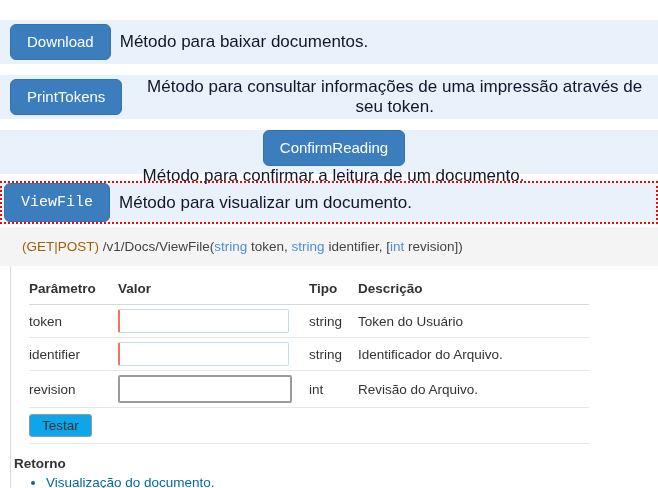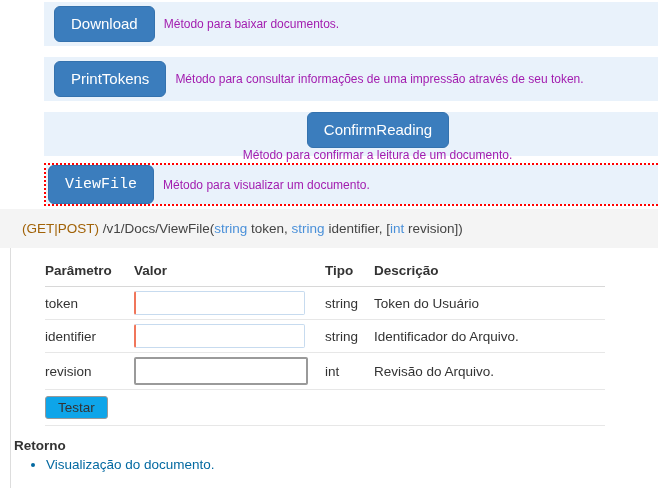--- a/index.html
+++ b/index.html
@@ -1,51 +1,51 @@
 <!DOCTYPE html>
 <html><head>
 <meta charset="utf-8">
 <style>
   html,body{margin:0;padding:0;}
   body{
     width:658px;height:488px;background:#ffffff;color:#333;
     font-family:"Liberation Sans","DejaVu Sans",sans-serif;
     overflow:hidden;position:relative;
   }
-  .api-list{padding-top:2px;margin-left:44px;}
+  .api-list{padding-top:20px;}
   .method-row{
     background:#e9f2fb;height:44px;display:flex;align-items:center;
     margin-bottom:11px;width:658px;box-sizing:border-box;
   }
   .method-row.last{margin-bottom:7px;flex-direction:column;}
   .method-btn{
     background:#3b7dbd;color:#ffffff;border:1px solid #3472ae;border-radius:6px;
     font-size:15px;font-family:inherit;padding:0 16px;height:36px;line-height:34px;
     margin-left:10px;cursor:pointer;white-space:nowrap;
   }
-  .method-desc{margin-left:9px;font-size:12px;color:#a21caf;text-align:center;}
+  .method-desc{margin-left:9px;font-size:17px;color:#0f172a;text-align:center;}
   .viewfile-wrap{
     border:2px dotted #ff0000;box-sizing:border-box;width:658px;margin-bottom:0;
   }
   .viewfile-wrap .method-row{height:39px;margin-bottom:0;width:654px;}
   .viewfile-wrap .method-btn{height:39px;line-height:31px;margin-left:2px;font-family:Liberation Mono, monospace;}
   .signature-bar{
     margin-top:3px;background:#f4f4f4;padding:12px 10px 12px 22px;
     font-size:13.5px;color:#444;
   }
   .sig-bold{font-weight:normal;color:#a16207;}
   .sig-kw{color:#4a90d9;}
   .detail-panel{
     margin-left:10px;width:648px;box-sizing:border-box;
     border-left:1px solid #ddd;border-bottom:1px solid #ddd;
     border-bottom-left-radius:3px;
     padding:8px 0 22px 0;min-height:180px;
   }
   table.params{
-    border-collapse:collapse;margin-left:34px;width:560px;
+    border-collapse:collapse;margin-left:18px;width:560px;
     font-size:13.5px;color:#333;
   }
   table.params th{
     text-align:left;font-weight:bold;padding:7px 4px 8px 0;
     border-bottom:1px solid #d8d8d8;color:#333;
   }
   table.params td{
     padding:4px 4px 4px 0;border-bottom:1px solid #e7e7e7;vertical-align:middle;
   }
   .col-name{width:85px;}

